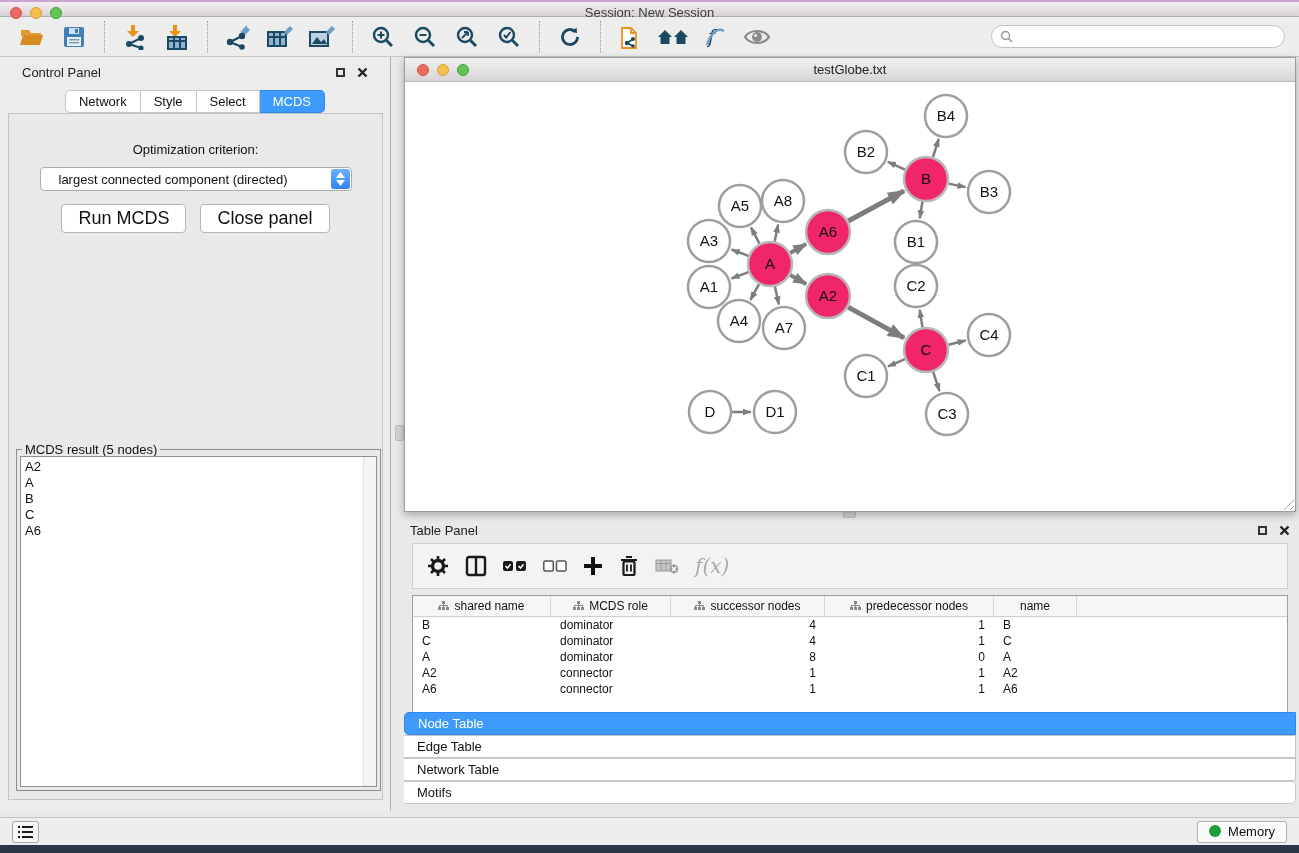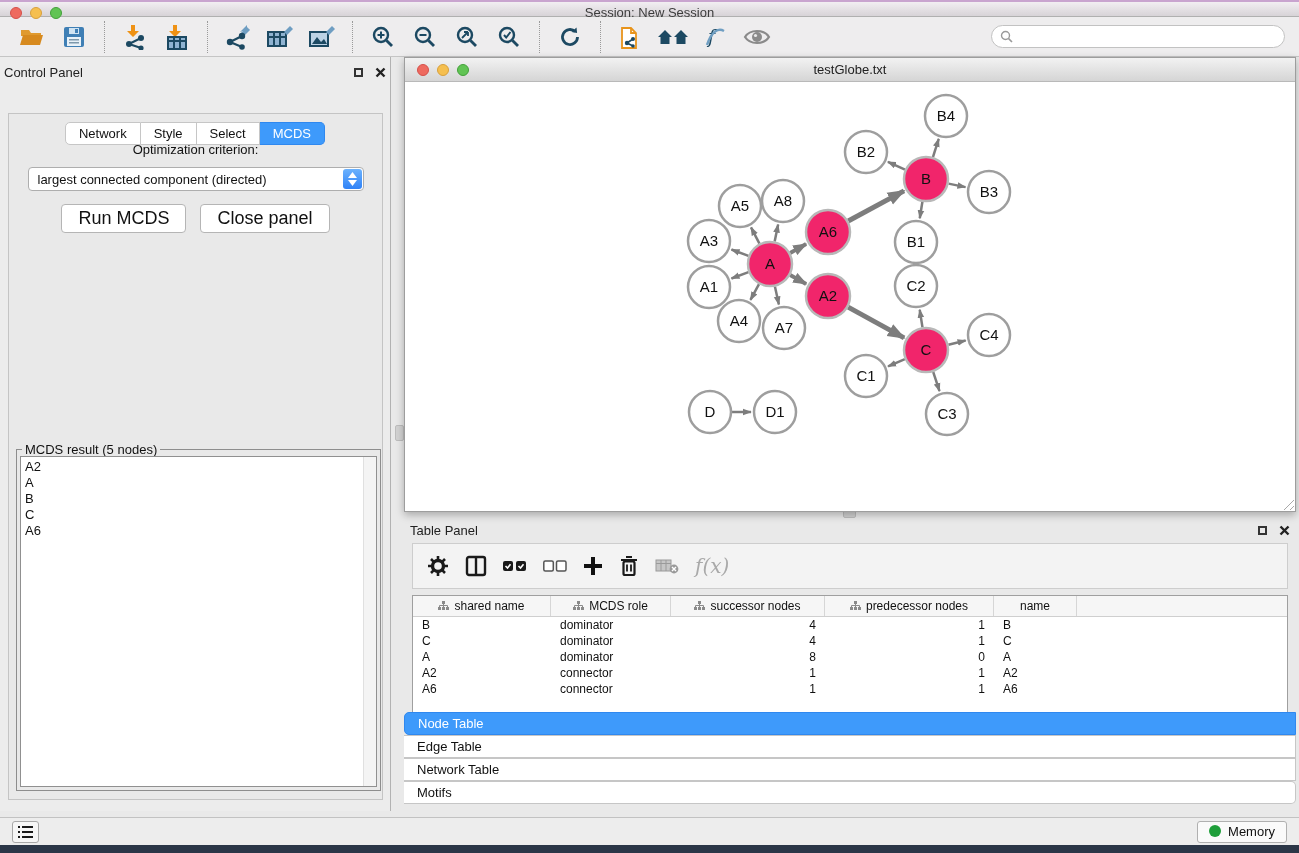--- a/index.html
+++ b/index.html
@@ -23,38 +23,38 @@
   .tb-sep { width:1px; height:32px; border-left:1px dotted #9a9a9a; margin:0 6px; }
   .search-box { margin-left:auto; width:294px; height:23px; background:#fff;
     border:1px solid #c2c2c2; border-radius:12px; display:flex; align-items:center; padding:0 8px; gap:4px;}
   .search-box input{ border:none; outline:none; flex:1; font-size:12px; background:transparent;}
 
   
   .main { display:flex; height:754px; }
 
   
   .control-panel { width:391px; background:#ececec; border-right:1px solid #b2b2b2; position:relative; }
-  .cp-header { height:30px; display:flex; align-items:center; padding:0 4px; }
+  .cp-header { height:30px; display:flex; align-items:center; padding:0 22px; }
   .panel-title { font-size:13px; color:#222; }
   .panel-icons { margin-left:auto; display:flex; gap:12px; align-items:center; }
   .float-box { width:9px; height:9px; border:2px solid #333; display:inline-block; }
 
   .seg-tabs { position:absolute; left:0; right:0; display:flex; justify-content:center; z-index:2;}
-  .cp-tabs { top:33px;margin-top:32px; }
+  .cp-tabs { top:33px; }
   .seg-tab { background:#fff; border:1px solid #c6c6c6; border-left:none; padding:3px 13px;
     font-size:13px; color:#111; }
   .seg-tab:first-child { border-left:1px solid #c6c6c6; border-radius:5px 0 0 5px; }
   .seg-tab:last-child { border-radius:0 5px 5px 0; }
   .seg-tab.selected { background:#3e9afb; border-color:#2f88ef; color:#fff; }
 
   .cp-content { position:absolute; top:56px; left:8px; right:7px; bottom:11px;
     background:#e9e9e9; border:1px solid #c4c4c4; }
   .criterion-label { text-align:center; font-size:13px; margin:28px 0 10px; color:#111;}
-  .dropdown { width:336px; height:24px; margin:0 auto; background:#fff; border:1px solid #aeaeae;
-    border-radius:4px; position:relative; display:flex; align-items:center; padding-left:9px;
+  .dropdown { width:312px; height:24px; margin:0 auto; background:#fff; border:1px solid #aeaeae;
+    border-radius:4px; position:relative; display:flex; align-items:center; padding-left:18px;
     font-size:13px; color:#111; }
   .dd-stepper { position:absolute; right:1px; top:1px; bottom:1px; width:19px; border-radius:3px;
     background:linear-gradient(#6cb2fd,#2f82f7); display:flex; flex-direction:column;
     align-items:center; justify-content:center; gap:2px; }
   .btn-row { display:flex; justify-content:center; gap:14px; margin-top:13px; }
   .mac-btn { background:#fff; border:1px solid #b5b5b5; border-radius:4px; padding:3px 16px;
     font-size:18px; color:#111; }
 
   .result-group { position:absolute; left:16px; right:9px; top:392px; bottom:20px;
     border:1px solid #8e8e8e; }

